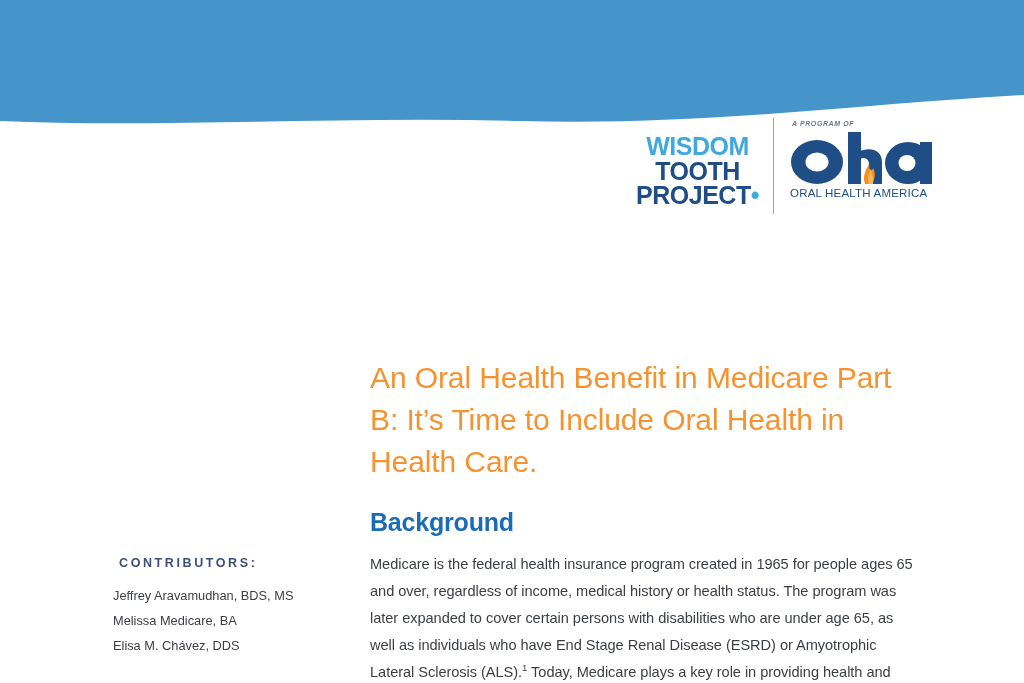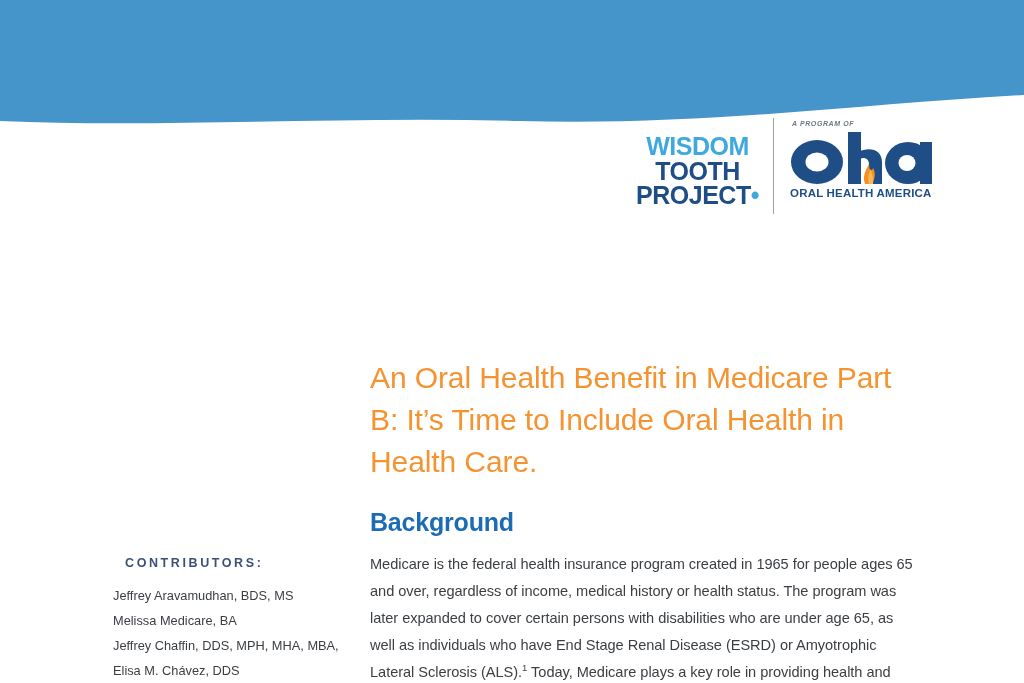--- a/index.html
+++ b/index.html
@@ -87,21 +87,21 @@
     margin: 0 0 3px 2px;
   }
   .oha-mark {
     position: relative;
     width: 142px;
     height: 56px;
   }
   .oha-mark svg { display: block; }
   .oha-name {
     font-size: 11.5px;
-    font-weight: bold;
+    font-weight: normal;
     letter-spacing: 0.2px;
     color: #1F4E87;
     margin-top: 1px;
     white-space: nowrap;
   }
 
   
   .doc-title {
     position: absolute;
     left: 370px;
@@ -149,21 +149,21 @@
   }
 
   
   .contributors {
     position: absolute;
     left: 113px;
     top: 556px;
     width: 245px;
   }
   .contributors-label {
-    margin: 0 0 13px 12px;
+    margin: 0 0 13px 6px;
     font-size: 12.5px;
     font-weight: bold;
     letter-spacing: 2.6px;
     color: #3c5077;
   }
   .contributor-item {
     font-size: 12.8px;
     line-height: 25px;
     color: #3b3f44;
     white-space: nowrap;
@@ -216,17 +216,16 @@
   <h2 class="section-heading">Background</h2>
 
   <div class="body-column">
     <p class="body-paragraph">Medicare is the federal health insurance program created in 1965 for people ages 65 and over, regardless of income, medical history or health status. The program was later expanded to cover certain persons with disabilities who are under age 65, as well as individuals who have End Stage Renal Disease (ESRD) or Amyotrophic Lateral Sclerosis (ALS).<sup>1</sup> Today, Medicare plays a key role in providing health and financial security to 59 million older people and people with disabilities. Yet, the</p>
   </div>
 
   <div class="contributors">
     <p class="contributors-label">CONTRIBUTORS:</p>
     <div class="contributor-item">Jeffrey Aravamudhan, BDS, MS</div>
     <div class="contributor-item">Melissa Medicare, BA</div>
-    <div class="contributor-item">Jeffrey Chaffin, DDS, MPH, MHA, MBA,</div>
     <div class="contributor-item">Elisa M. Chávez, DDS</div>
   </div>
 
 </div>
 
 </body></html>

